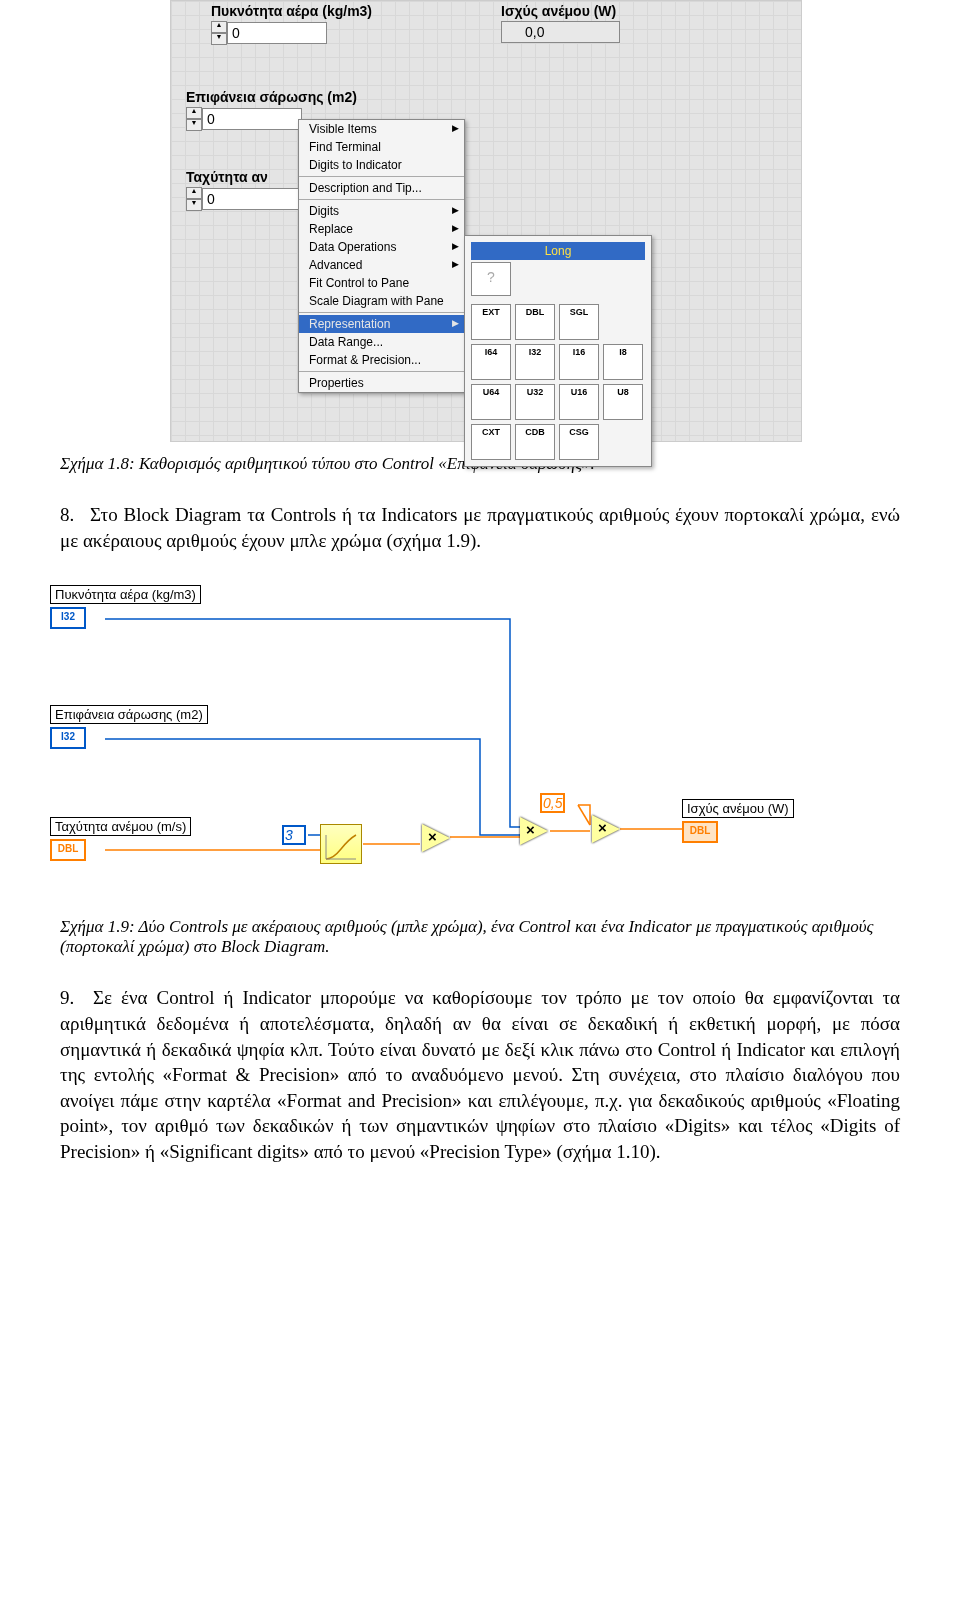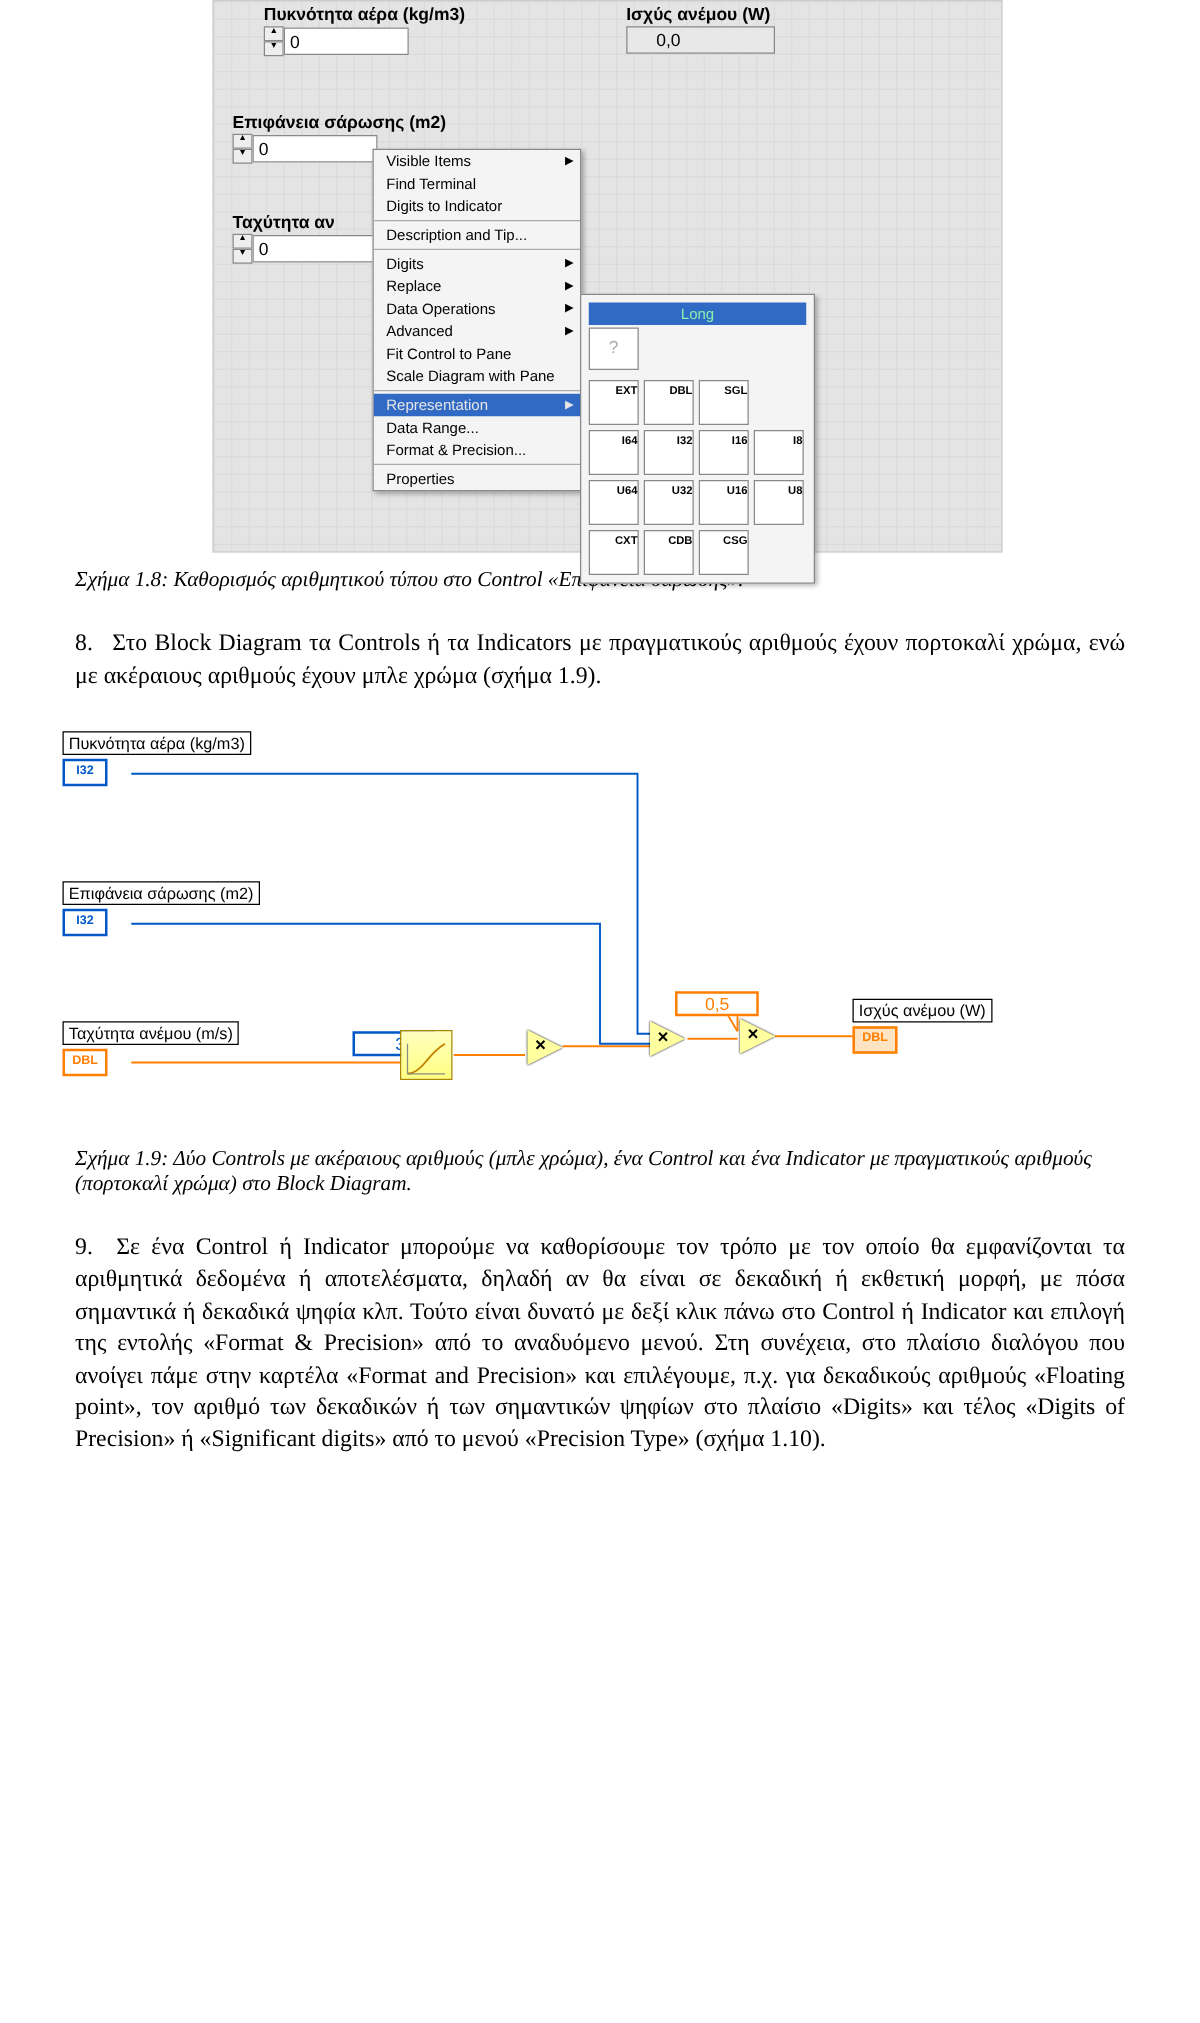--- a/index.html
+++ b/index.html
@@ -98,39 +98,39 @@
   
   .rep-palette {
     position: absolute;
     background: #f4f4f4;
     border: 1px solid #888;
     box-shadow: 2px 2px 4px rgba(0,0,0,0.3);
     padding: 4px;
   }
   .rep-palette .rtitle {
     background: #316ac5;
-    color: #86efac;
+    color: #fde047;
     padding: 2px 6px;
     margin: 2px;
     text-align: center;
     font-size: 12px;
   }
   .rep-palette .rgrid {
     display: flex;
     flex-wrap: wrap;
     width: 178px;
     margin-top: 6px;
   }
   .rep-palette .rcell {
     width: 38px;
     height: 32px;
     border: 1px solid #888;
     margin: 2px;
     background: #fff;
-    text-align: right;
+    text-align: center;
     font-size: 9px;
     font-weight: bold;
     padding-top: 2px;
   }
   .rep-palette .rcell.blank {
     border: none;
     background: transparent;
   }
 
   
@@ -182,23 +182,24 @@
   .bd-term.blue { border-color: #0058c8; background: #fff; color: #0058c8; }
   .bd-term.orange { border-color: #ff7f00; background: #fff; color: #ff7f00; }
   .bd-term.orange.ind { background: #ffe4c4; }
 
   .bd-const {
     position: absolute;
     border: 2px solid #0058c8;
     background: #fff;
     color: #0058c8;
     font-size: 14px;
-    padding: 0 22px;
+    padding: 0 1px;
     min-width: 18px;
-    text-align: right;
+    text-align: left;
+    font-style: italic;
   }
   .bd-const.orange { border-color: #ff7f00; color: #ff7f00; }
   .bd-tri {
     position: absolute;
     width: 0; height: 0;
     border-top: 14px solid transparent;
     border-bottom: 14px solid transparent;
     border-left: 28px solid #ffffa0;
     filter: drop-shadow(0 0 1px #000);
   }

